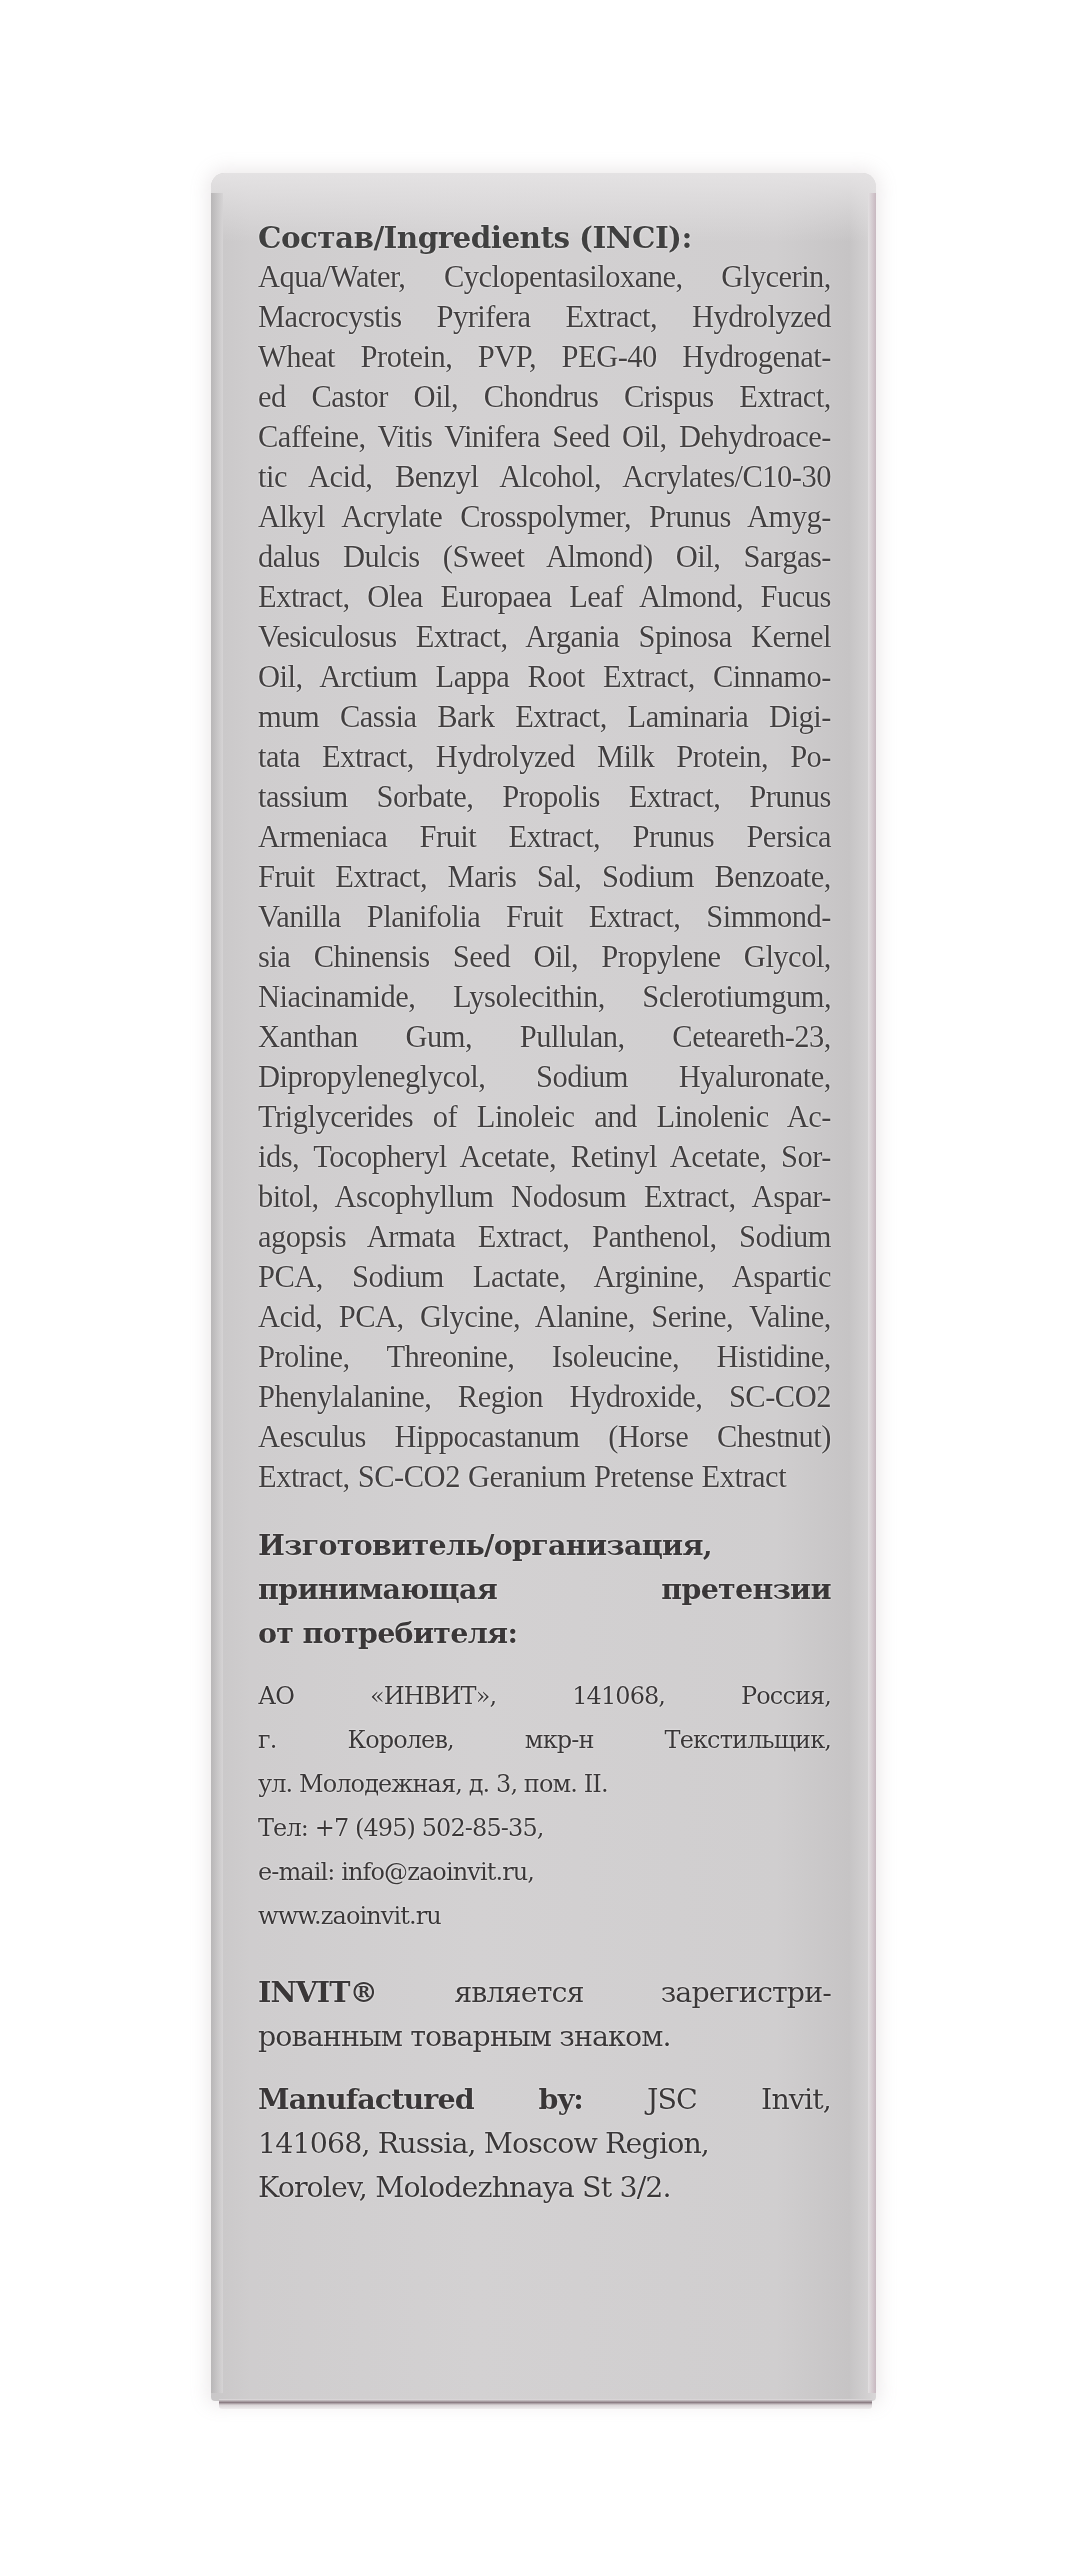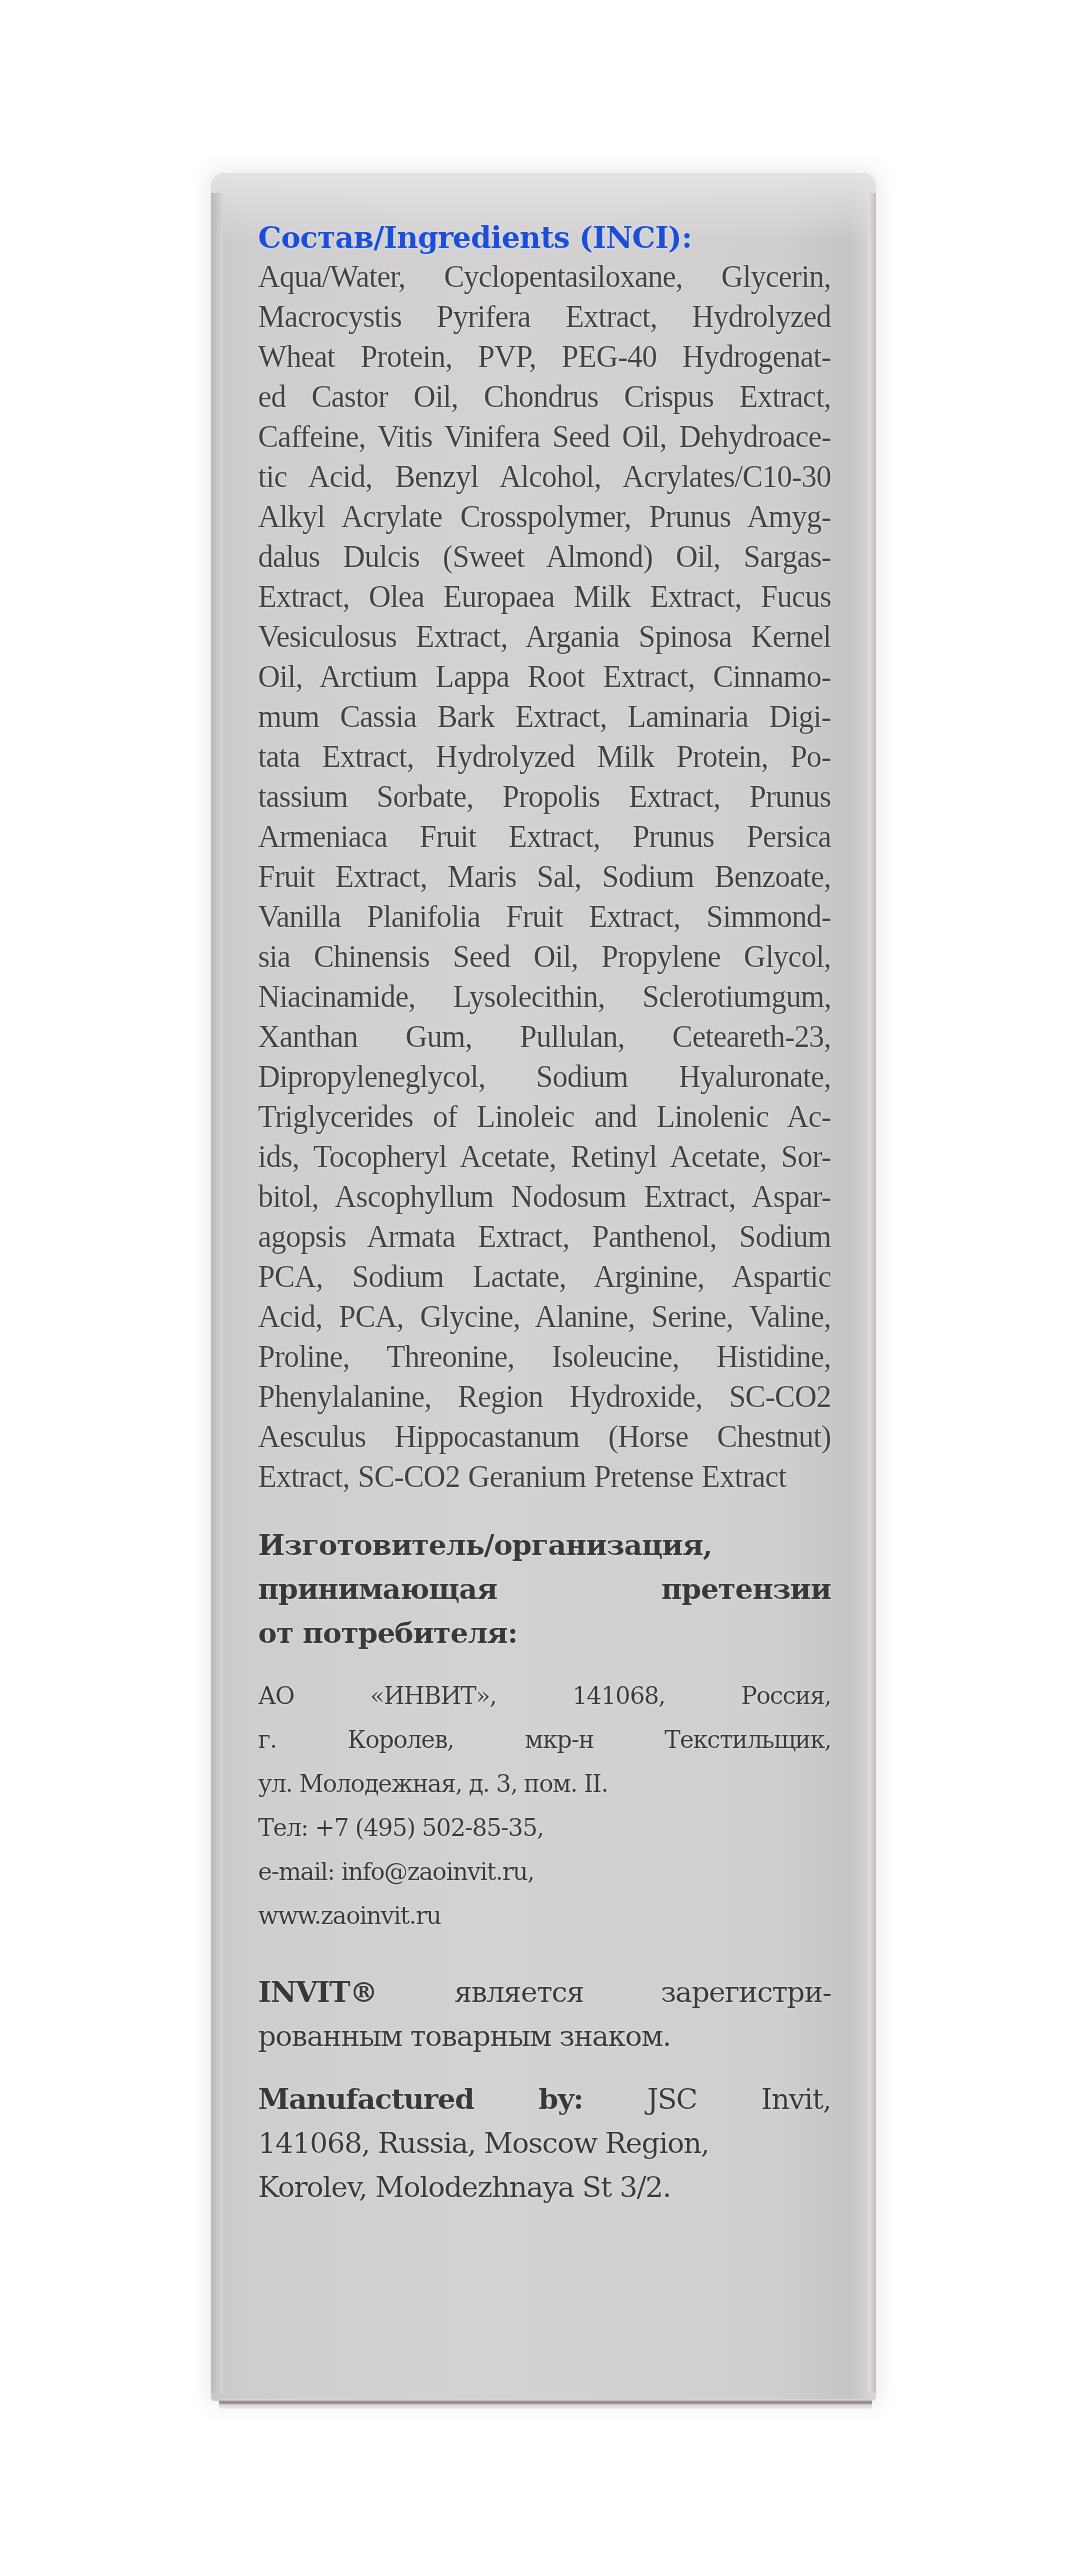--- a/index.html
+++ b/index.html
@@ -58,21 +58,21 @@
     top: 216px;
     width: 573px;
     color: #3e3b3c;
     text-shadow: 0 0 2px #f1f0f0, 0 0 1px #f6f5f5;
   }
   .heading-inci {
     font-family: "DejaVu Serif", "Liberation Serif", serif;
     font-weight: bold;
     font-size: 29.5px;
     line-height: 43px;
-    color: #1d4ed8;
+    color: #404040;
     margin: 0 0 -2px 0;
     letter-spacing: -0.6px;
   }
   .ingredients {
     font-family: "Liberation Serif", "DejaVu Serif", serif;
     font-size: 30.5px;
     line-height: 40px;
     text-align: justify;
     margin: 0;
     color: #434041;
@@ -148,21 +148,21 @@
 
   <div class="ingredients">
     <span class="ln">Aqua/Water, Cyclopentasiloxane, Glycerin,</span>
     <span class="ln">Macrocystis Pyrifera Extract, Hydrolyzed</span>
     <span class="ln">Wheat Protein, PVP, PEG-40 Hydrogenat-</span>
     <span class="ln">ed Castor Oil, Chondrus Crispus Extract,</span>
     <span class="ln">Caffeine, Vitis Vinifera Seed Oil, Dehydroace-</span>
     <span class="ln">tic Acid, Benzyl Alcohol, Acrylates/C10-30</span>
     <span class="ln">Alkyl Acrylate Crosspolymer, Prunus Amyg-</span>
     <span class="ln">dalus Dulcis (Sweet Almond) Oil, Sargas-</span>
-    <span class="ln">Extract, Olea Europaea Milk Extract, Fucus</span>
+    <span class="ln">Extract, Olea Europaea Leaf Almond, Fucus</span>
     <span class="ln">Vesiculosus Extract, Argania Spinosa Kernel</span>
     <span class="ln">Oil, Arctium Lappa Root Extract, Cinnamo-</span>
     <span class="ln">mum Cassia Bark Extract, Laminaria Digi-</span>
     <span class="ln">tata Extract, Hydrolyzed Milk Protein, Po-</span>
     <span class="ln">tassium Sorbate, Propolis Extract, Prunus</span>
     <span class="ln">Armeniaca Fruit Extract, Prunus Persica</span>
     <span class="ln">Fruit Extract, Maris Sal, Sodium Benzoate,</span>
     <span class="ln">Vanilla Planifolia Fruit Extract, Simmond-</span>
     <span class="ln">sia Chinensis Seed Oil, Propylene Glycol,</span>
     <span class="ln">Niacinamide, Lysolecithin, Sclerotiumgum,</span>

